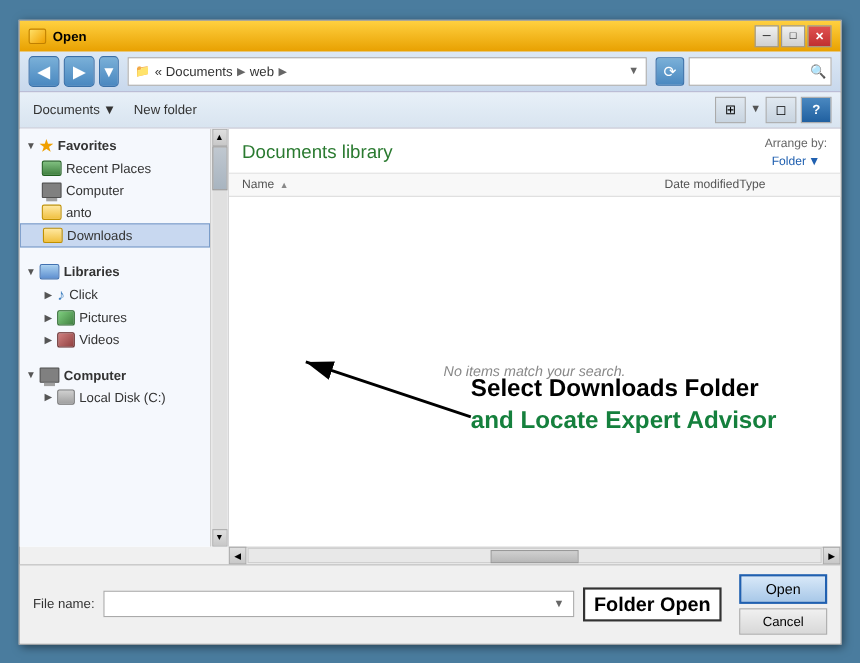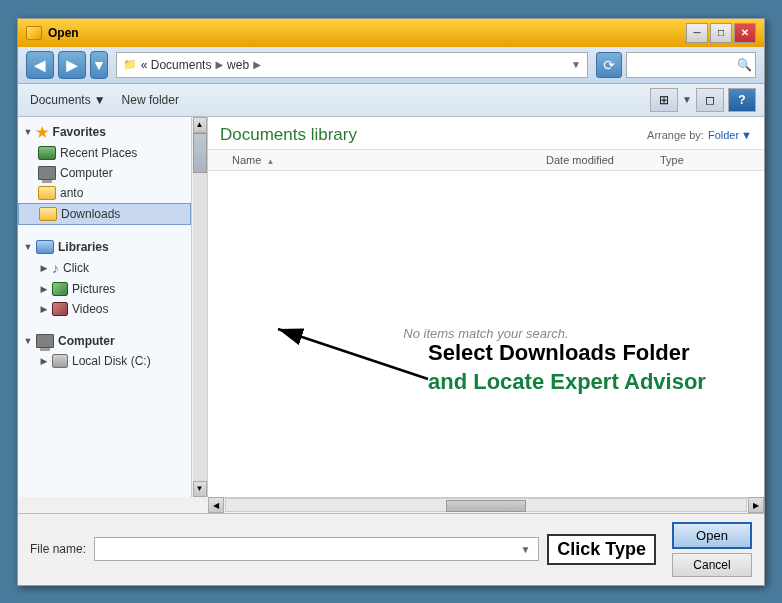--- a/index.html
+++ b/index.html
@@ -349,46 +349,47 @@
       color: #2a7a30;
       font-weight: normal;
     }
 
     .arrange-by {
       font-size: 11px;
       color: #666;
       display: flex;
       align-items: center;
       gap: 4px;
+      flex-direction: column;
     }
 
     .arrange-btn {
       color: #2060b0;
       cursor: pointer;
       font-size: 11px;
       display: flex;
       align-items: center;
       gap: 2px;
     }
 
     .column-headers {
       display: flex;
-      padding: 4px 24px;
+      padding: 4px 12px;
       border-bottom: 1px solid #ddd;
       background: #f8f8f8;
     }
 
     .col-header {
       font-size: 11px;
       color: #555;
       cursor: pointer;
     }
 
     .col-header.name { flex: 1; }
-    .col-header.date { width: 160px; text-align: center; }
+    .col-header.date { width: 160px; text-align: right; }
     .col-header.type { width: 80px; }
 
     .col-sort-arrow {
       font-size: 8px;
       color: #888;
       margin-left: 2px;
     }
 
     .no-items-message {
       flex: 1;
@@ -698,21 +699,21 @@
     <div class="h-scroll-arrow">▶</div>
   </div>
 
   <div class="bottom-bar">
     <label class="filename-label">File name:</label>
     <div class="filename-input-container">
       <input class="filename-input" type="text" value="" style="">
       <span class="filename-dropdown">▼</span>
     </div>
 
-    <div style="border:2px solid #333;padding:3px 8px;background:white;font-size:18px;font-weight:bold;color:#000;">Click Type</div>
+    <div style="border:2px solid #333;padding:3px 8px;background:white;font-size:18px;font-weight:bold;color:#000;">Folder Open</div>
 
     <div class="bottom-buttons">
       <button class="open-btn">Open</button>
       <button class="cancel-btn">Cancel</button>
     </div>
   </div>
 
 </div>
 
 </body></html>

